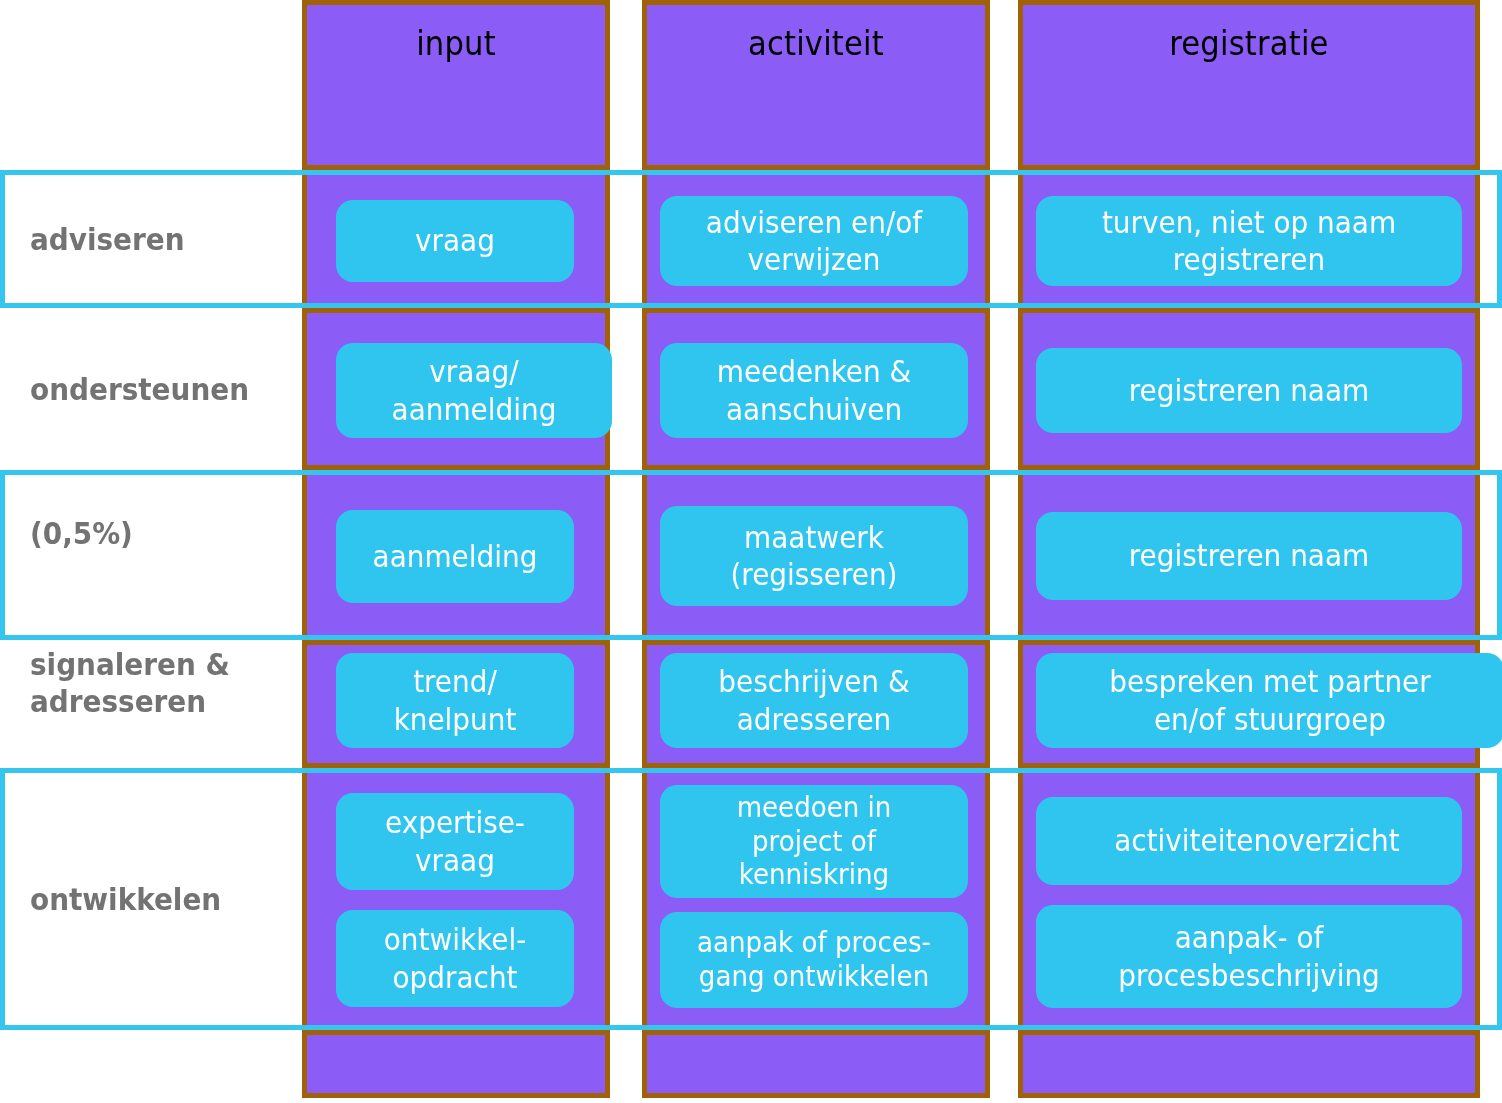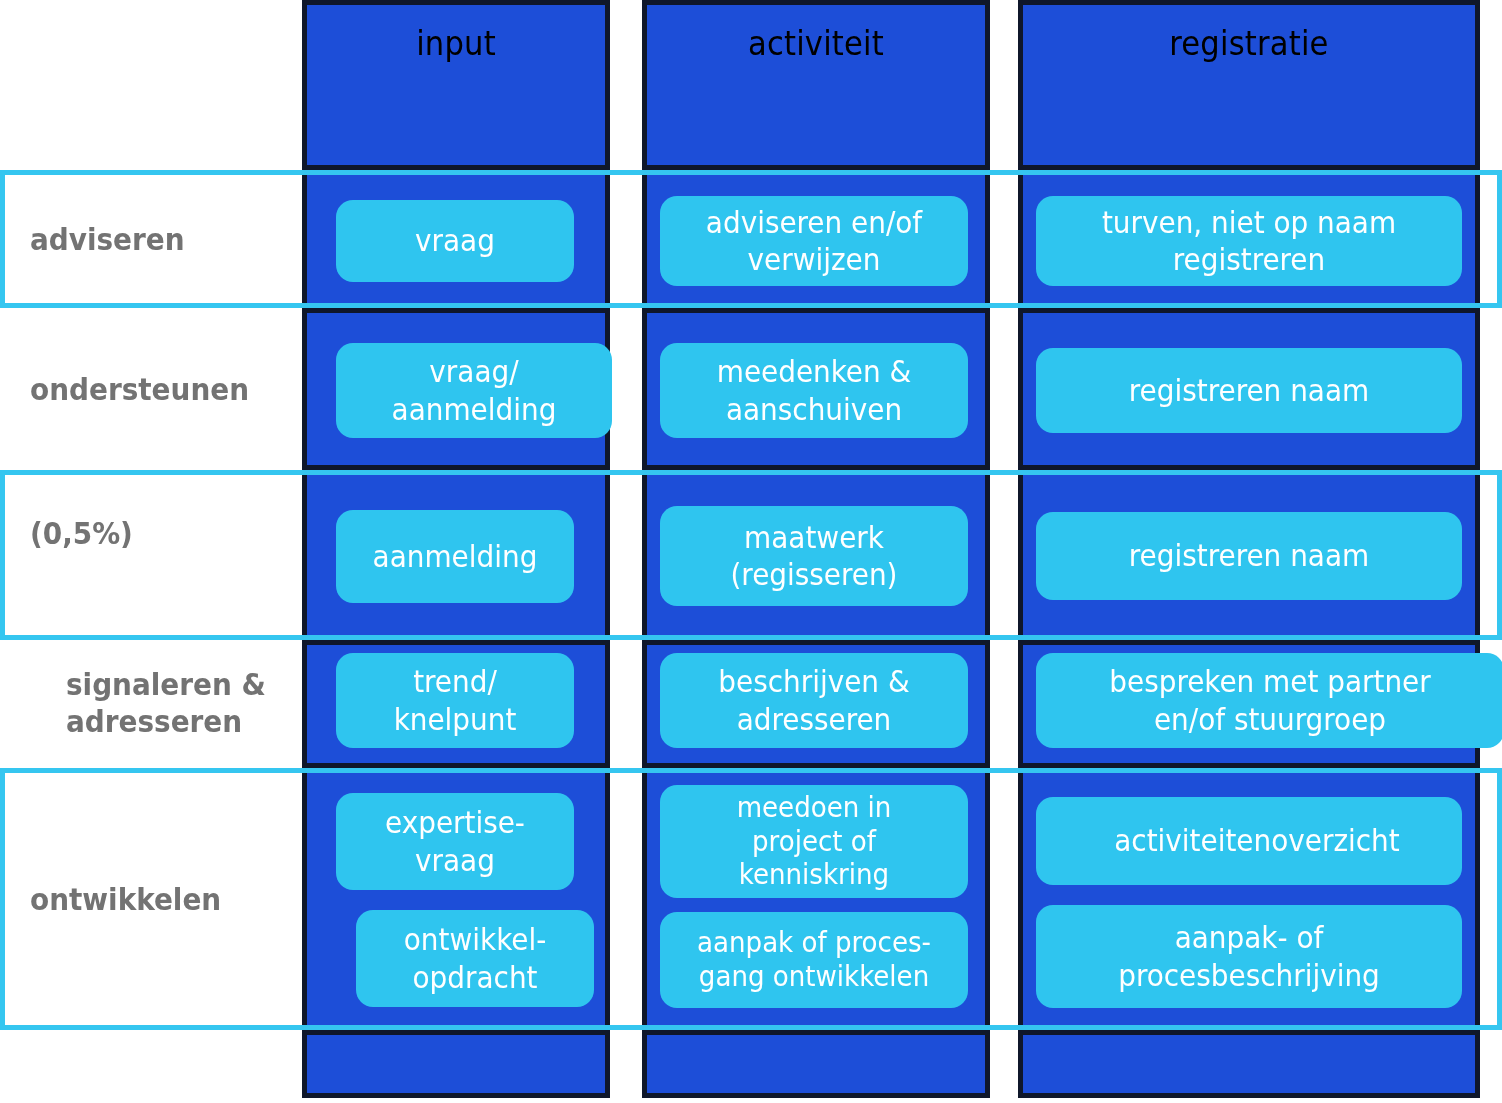--- a/index.html
+++ b/index.html
@@ -21,22 +21,22 @@
   #diagram {
     position: absolute;
     left: 0; top: 0;
     width: 1502px;
     height: 1103px;
   }
 
   
   .gcol {
     position: absolute;
-    background: #1d4ed8;
-    border: 5px solid #0f172a;
+    background: #8b5cf6;
+    border: 5px solid #a16207;
     box-sizing: border-box;
   }
 
   
   .col-header {
     position: absolute;
     top: 18px;
     left: 0;
     width: 100%;
     text-align: center;
@@ -161,21 +161,21 @@
 (regisseren)</span>
   </div>
   <div class="pill" style="left:1036px; top:512px; width:426px; height:88px;">
     <span>registreren naam</span>
   </div>
 
   <div class="gcol" style="left:302px; top:640px; width:308px; height:128px;"></div>
   <div class="gcol" style="left:642px; top:640px; width:348px; height:128px;"></div>
   <div class="gcol" style="left:1018px; top:640px; width:462px; height:128px;"></div>
 
-  <div class="rowlabel" style="top:652px; height:128px; display:block; padding-top:14px;margin-left:36px;">
+  <div class="rowlabel" style="top:632px; height:128px; display:block; padding-top:14px;">
     <span>signaleren &amp;</span>
     <span>adresseren</span>
   </div>
 
   <div class="pill" style="left:336px; top:653px; width:238px; height:95px; white-space:pre-line;">
     <span>trend/
 knelpunt</span>
   </div>
   <div class="pill" style="left:660px; top:653px; width:308px; height:95px; white-space:pre-line;">
     <span>beschrijven &amp;
@@ -193,21 +193,21 @@
   <div class="rowbox" style="left:0px; top:768px; width:1502px; height:262px;"></div>
 
   <div class="rowlabel" style="top:768px; height:262px;">
     <span>ontwikkelen</span>
   </div>
 
   <div class="pill" style="left:336px; top:793px; width:238px; height:97px; white-space:pre-line;">
     <span>expertise-
 vraag</span>
   </div>
-  <div class="pill" style="left:336px; top:910px; width:238px; height:97px; white-space:pre-line;margin-left:20px;">
+  <div class="pill" style="left:336px; top:910px; width:238px; height:97px; white-space:pre-line;">
     <span>ontwikkel-
 opdracht</span>
   </div>
 
   <div class="pill small" style="left:660px; top:912px; width:308px; height:96px; white-space:pre-line;">
     <span>aanpak of proces-
 gang ontwikkelen</span>
   </div>
   <div class="pill small" style="left:660px; top:785px; width:308px; height:113px; white-space:pre-line;">
     <span>meedoen in

